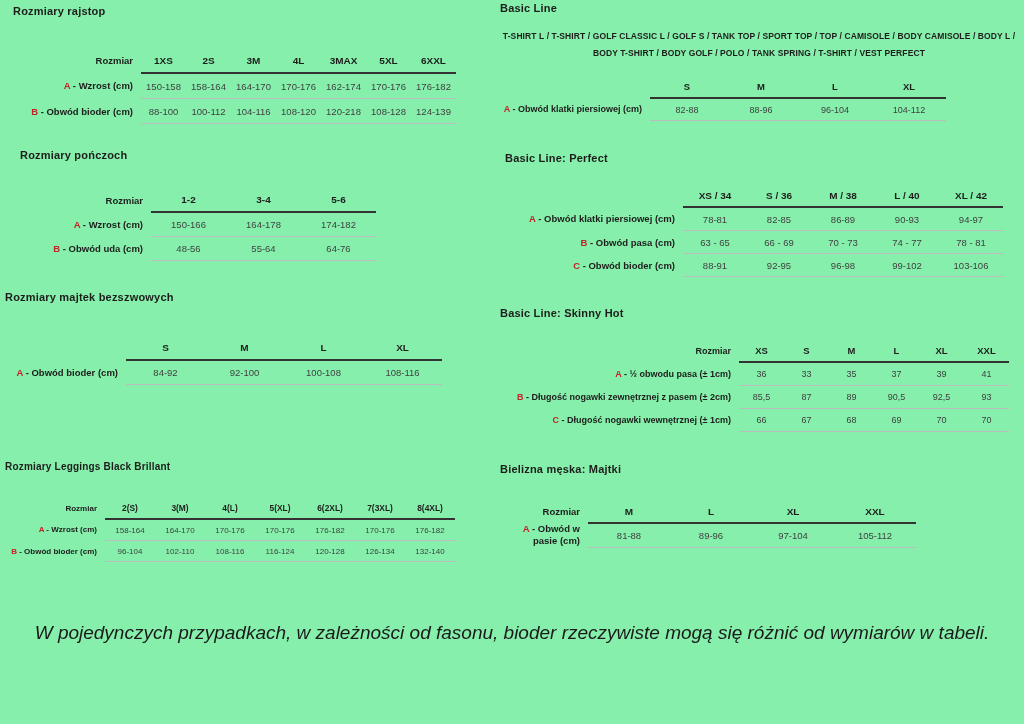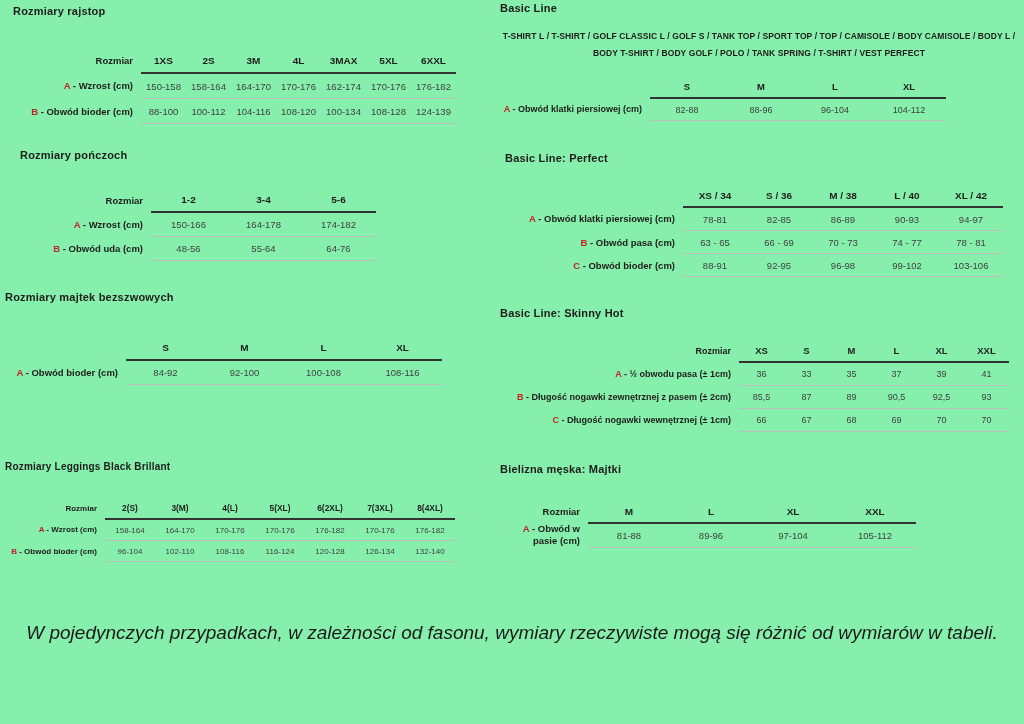--- a/index.html
+++ b/index.html
@@ -102,21 +102,21 @@
           <td class="val" style="height: 24px;">162-174</td>
           <td class="val" style="height: 24px;">170-176</td>
           <td class="val" style="height: 24px;">176-182</td>
         </tr>
         <tr>
           <th class="lbl" style="height: 24px;"><span class="letter">B</span> - Obwód bioder (cm)</th>
           <td class="val" style="height: 24px;">88-100</td>
           <td class="val" style="height: 24px; margin-left: 24px;">100-112</td>
           <td class="val" style="height: 24px;">104-116</td>
           <td class="val" style="height: 24px;">108-120</td>
-          <td class="val" style="height: 24px;">100-134</td>
+          <td class="val" style="height: 24px;">120-218</td>
           <td class="val" style="height: 24px;">108-128</td>
           <td class="val" style="height: 24px;">124-139</td>
         </tr>
       </tbody>
     </table>
 
   <h3 class="sec-title" style="left:8px; top:149px;padding-left:12px;">Rozmiary pończoch</h3>
   <table class="sizes" style="left:0px; top:188px; font-size:9.5px;">
       <thead>
         <tr>
@@ -324,15 +324,15 @@
         <tr>
           <th class="lbl" style="height: 21px;"><span class="letter">A</span> - Obwód w pasie (cm)</th>
           <td class="val" style="height: 21px;">81-88</td>
           <td class="val" style="height: 21px;">89-96</td>
           <td class="val" style="height: 21px;">97-104</td>
           <td class="val" style="height: 21px;">105-112</td>
         </tr>
       </tbody>
     </table>
 
-  <p class="footnote" style="top:622px;">W pojedynczych przypadkach, w zależności od fasonu, wymiary rzeczywiste mogą się różnić od wymiarów w tabeli.</p>
+  <p class="footnote" style="top:622px;">W pojedynczych przypadkach, w zależności od fasonu, bioder rzeczywiste mogą się różnić od wymiarów w tabeli.</p>
 
 </div>
 
 </body></html>

